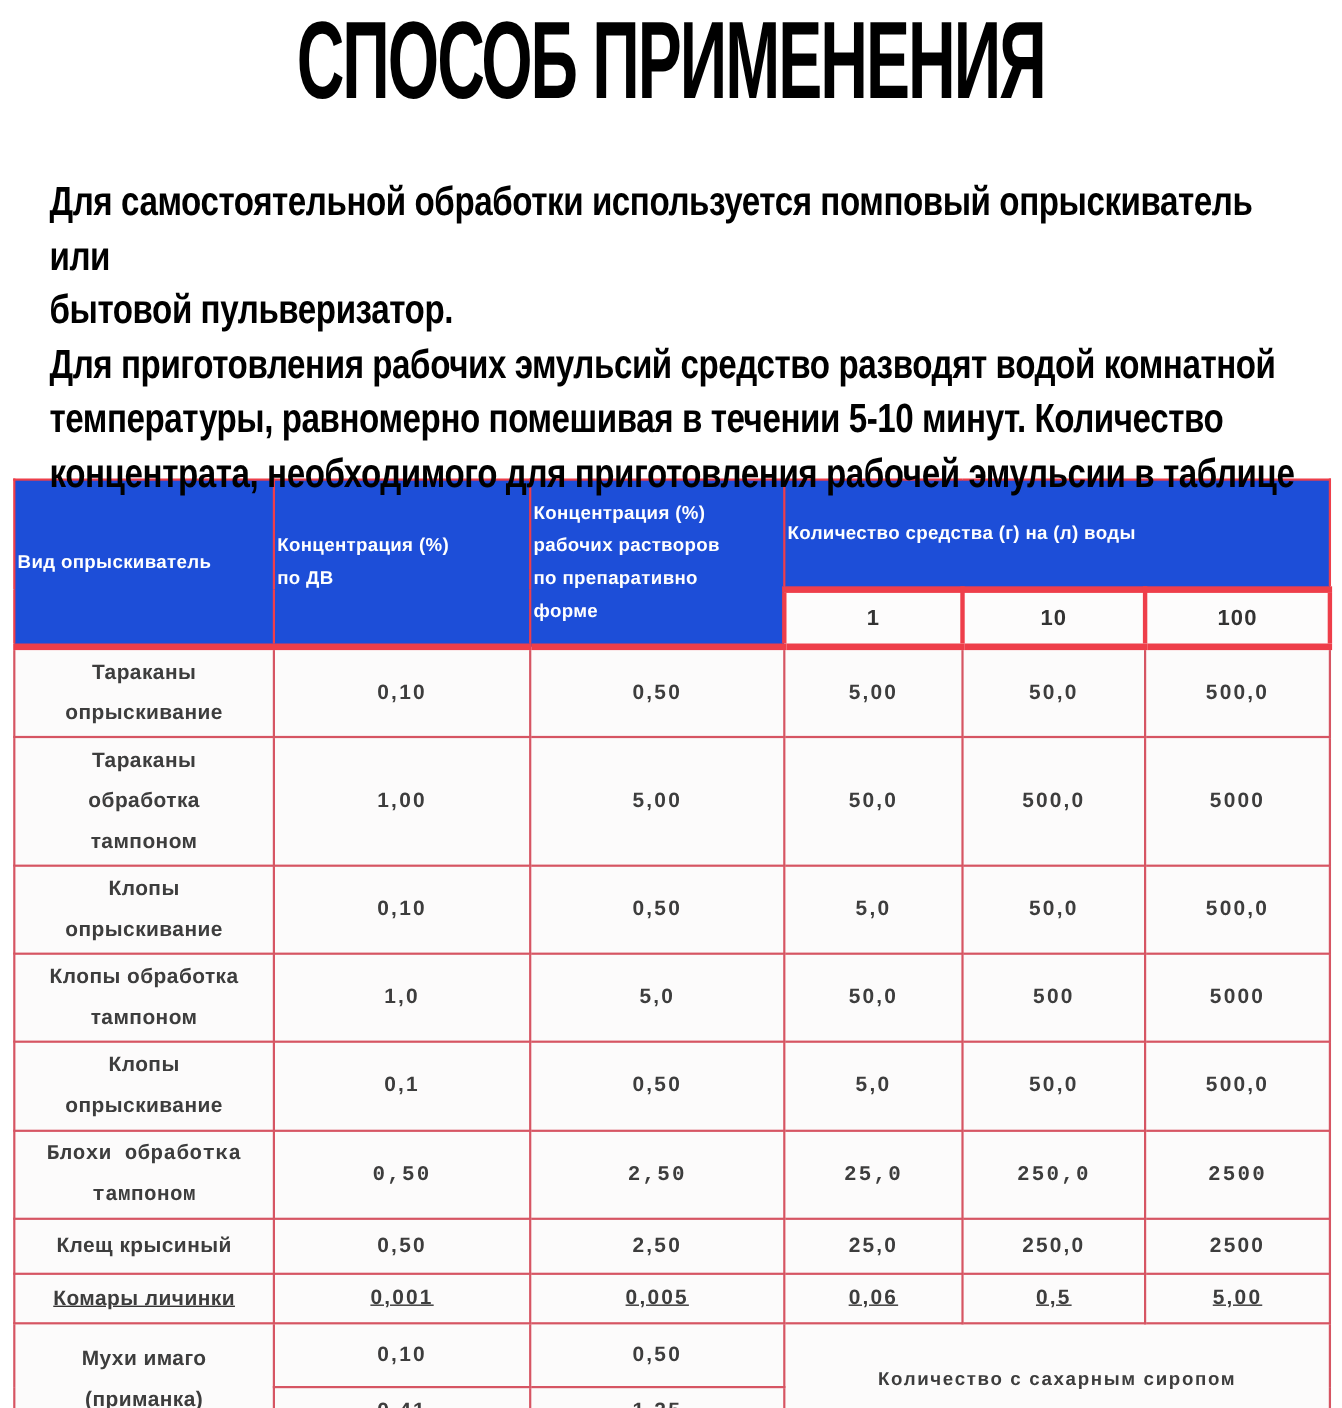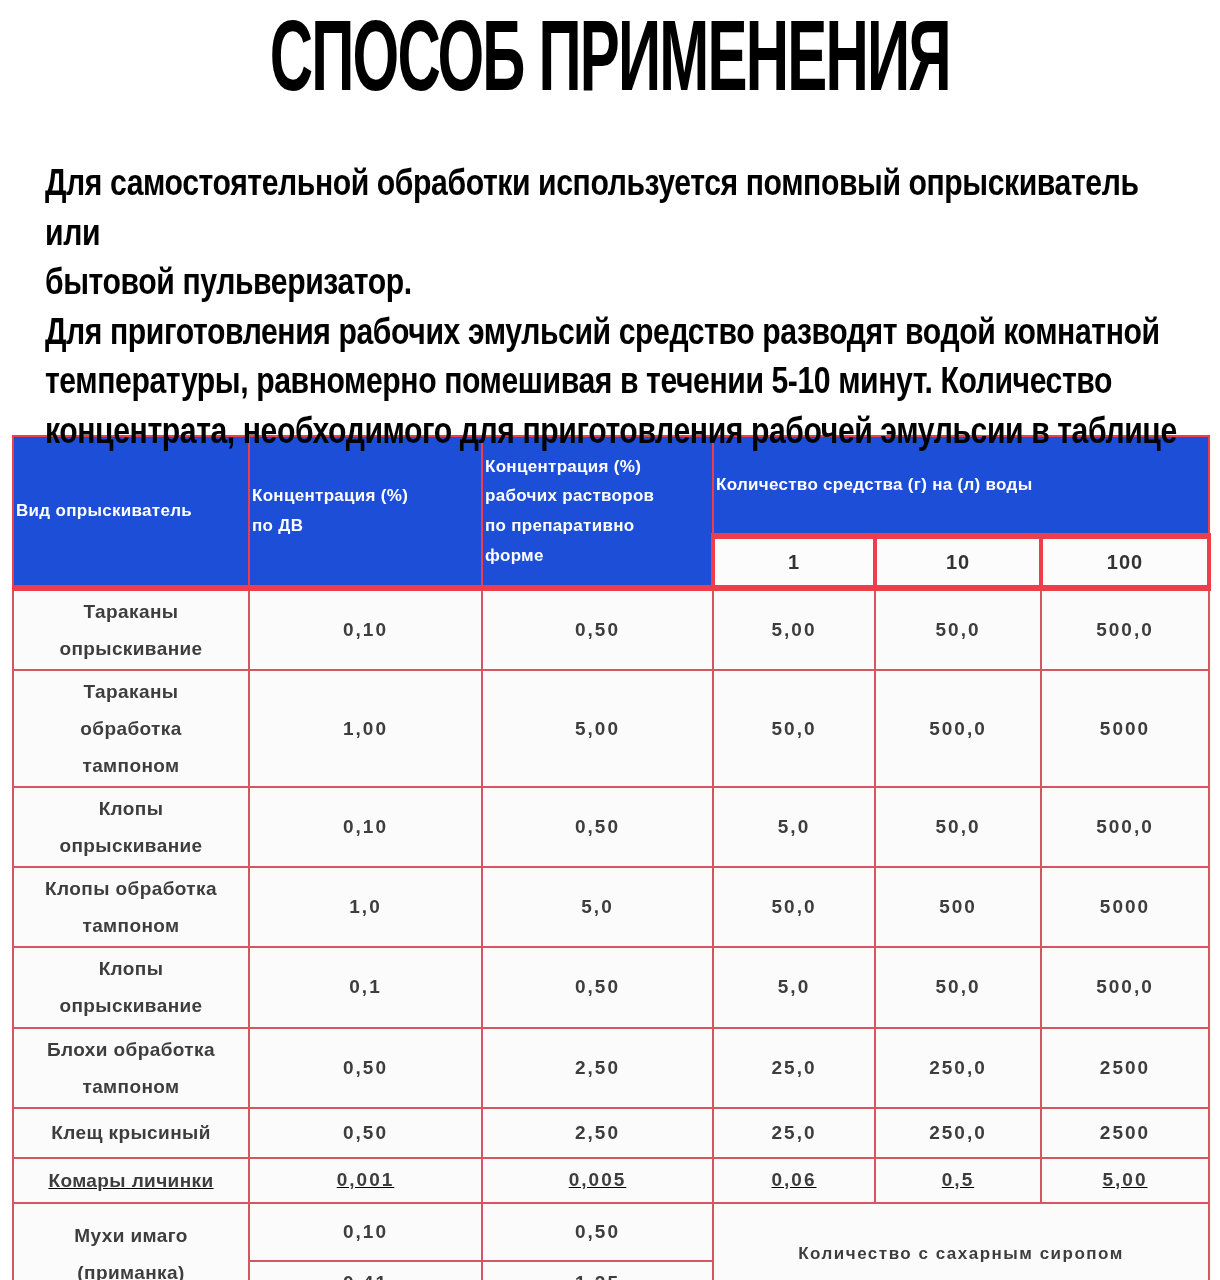--- a/index.html
+++ b/index.html
@@ -54,21 +54,21 @@
   }
   .apptable td.label-cell{
     font-size:19px;line-height:1.95;white-space:pre-line;letter-spacing:0.4px;
   }
   .apptable td.num-cell{font-size:19px;letter-spacing:2px;margin-left:44px;}
   .apptable td.note-cell{font-size:17px;letter-spacing:1.5px;}
 
   tr.hrow-main{height:100px;}
   tr.hrow-sub{height:52px;}
   tr.r0{height:76px;} tr.r1{height:104px;} tr.r2{height:79px;padding-left:44px;}
-  tr.r3{height:76px;} tr.r4{height:75px;}  tr.r5{height:75px;}
+  tr.r3{height:76px;} tr.r4{height:75px;}  tr.r5{height:75px;font-family:Liberation Mono, monospace;}
   tr.r6{height:50px;} tr.r7{height:45px;text-decoration:underline;}
   tr.r8a{height:58px;} tr.r8b{height:44px;}
 </style>
 </head>
 <body>
 
 <div class="page">
 
   <div class="title-wrap">
     <div class="title">СПОСОБ ПРИМЕНЕНИЯ</div>

